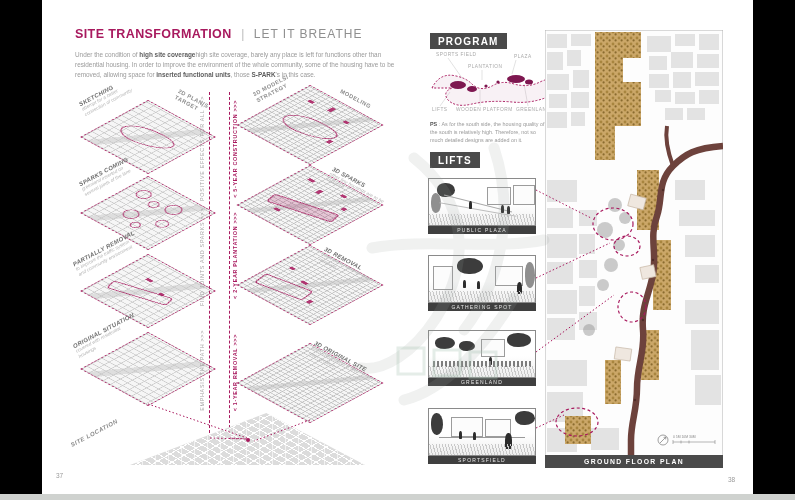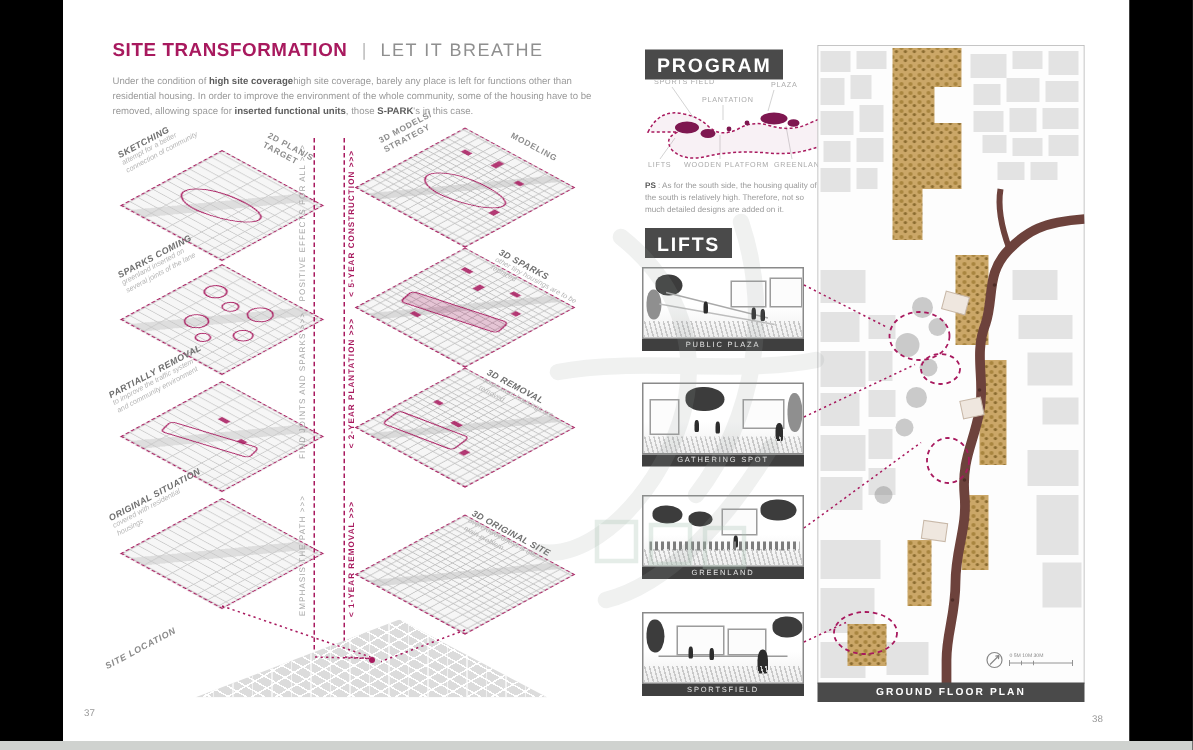--- a/index.html
+++ b/index.html
@@ -55,21 +55,21 @@
      clip-path:polygon(58% 0,100% 100%,0 100%);
      background-image:repeating-linear-gradient(30deg,transparent 0 5px,#fff 5px 6px),
        repeating-linear-gradient(150deg,transparent 0 7px,#fff 7px 8px),
        repeating-linear-gradient(90deg,transparent 0 12px,#f2f2f2 12px 13px);}
   .site-lab{position:absolute;left:26px;top:430px;transform:rotate(-28deg);
             font-size:6px;font-weight:bold;font-style:italic;color:#8a8a8a;letter-spacing:.5px;}
 
   .pgnum{position:absolute;font-size:6.5px;color:#9a9a9a;}
 
   
-  .badge{position:absolute;background:#4a4a4a;color:#fff;font-size:13px;font-weight:bold;
+  .badge{position:absolute;background:#4a4a4a;color:#fff;font-size:10px;font-weight:bold;
          letter-spacing:1.2px;padding:3px 8px 2px 8px;}
   .pstext{position:absolute;left:388px;top:116px;width:116px;font-size:5.4px;line-height:7.8px;color:#9a9a9a;}
   .pstext .b{font-weight:bold;color:#555;}
 
   .scene-card{position:absolute;left:386px;width:108px;height:56px;}
   .scene-img{position:relative;box-sizing:border-box;width:108px;height:48px;border:1px solid #8a8a8a;
              background:linear-gradient(#ffffff 55%,#eeeeee);overflow:hidden;}
   .scene-bar{box-sizing:border-box;width:108px;height:8px;background:#3f3f3f;color:#e8e8e8;
              font-size:5px;letter-spacing:1.2px;text-align:center;line-height:8px;}
   .bldg{position:absolute;border:1px solid #9c9c9c;background:#fcfcfc;}

